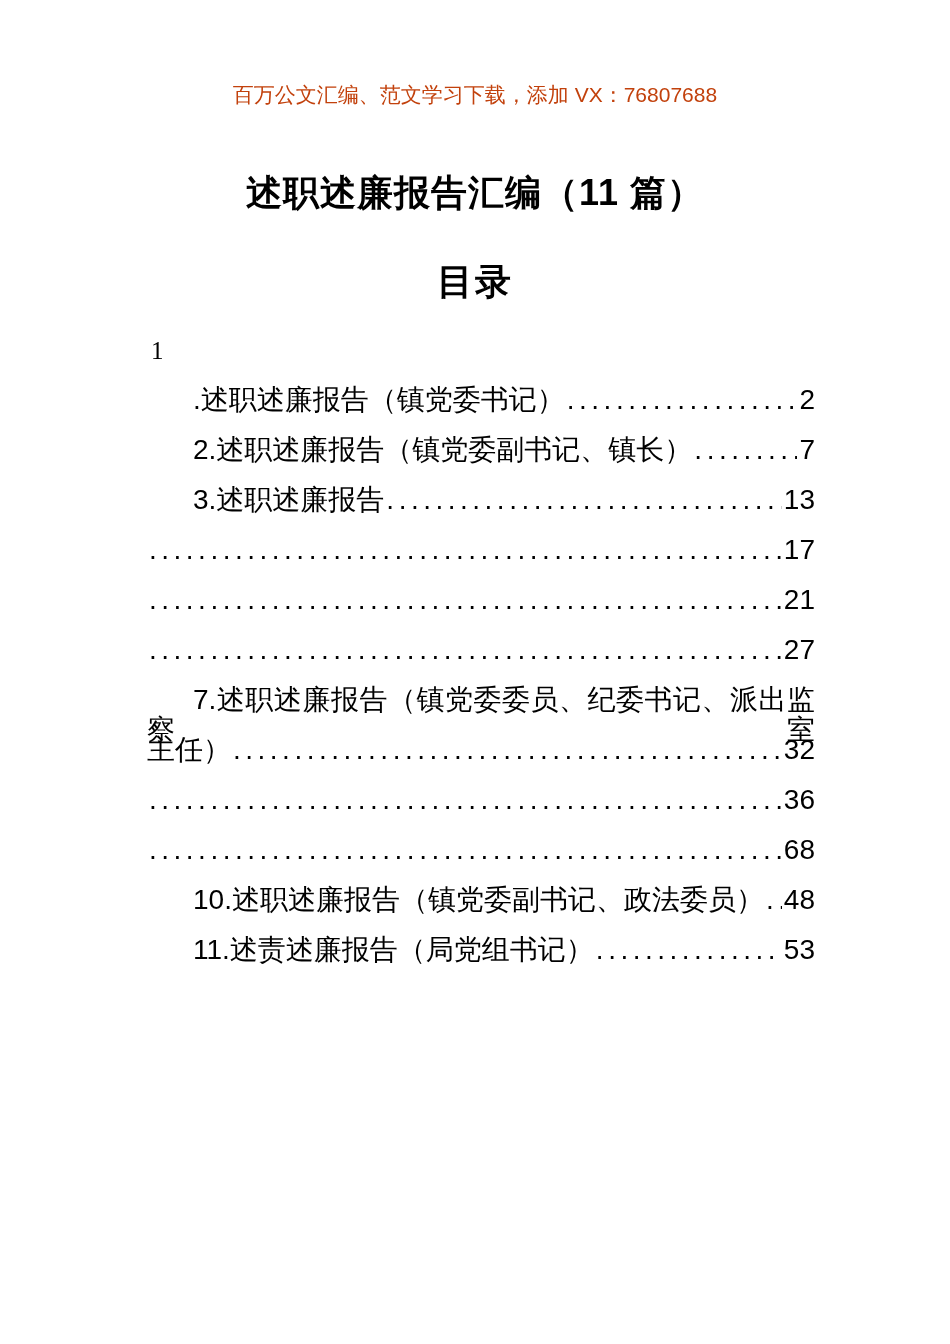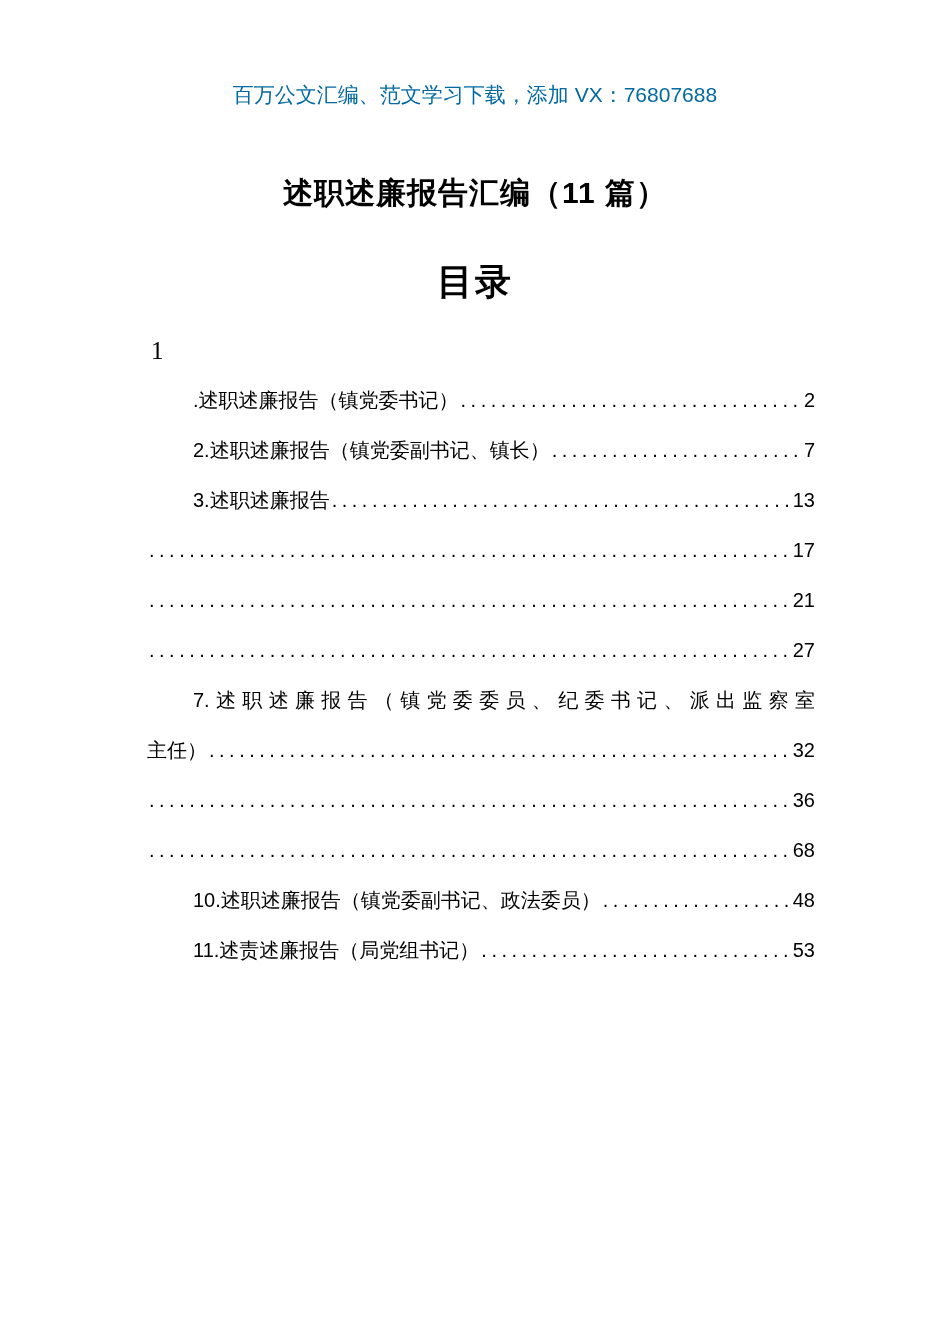--- a/index.html
+++ b/index.html
@@ -17,29 +17,29 @@
     overflow: hidden;
   }
   .promo-banner {
     position: absolute;
     top: 82px;
     left: 0;
     width: 100%;
     text-align: center;
     font-size: 21px;
     line-height: 26px;
-    color: #0369a1;
+    color: #c2410c;
   }
   .doc-title {
     position: absolute;
     top: 170px;
     left: 0;
     width: 100%;
     text-align: center;
-    font-size: 30px;
+    font-size: 36px;
     line-height: 46px;
     font-weight: 600;
     letter-spacing: 1px;
   }
   .toc-heading {
     position: absolute;
     top: 260px;
     left: 0;
     width: 100%;
     text-align: center;
@@ -61,21 +61,21 @@
     padding-bottom: 8px;
     box-sizing: border-box;
     font-family: "Liberation Serif", serif;
     font-size: 25px;
     line-height: 26px;
     padding-left: 4px;
   }
   .toc-line {
     height: 50px;
     box-sizing: border-box;
-    font-size: 20px;
+    font-size: 28px;
     font-weight: 500;
   }
   .toc-line.flexline {
     display: flex;
     align-items: flex-end;
     padding-bottom: 7px;
   }
   .toc-line .entry-text {
     white-space: nowrap;
     flex: 0 0 auto;

